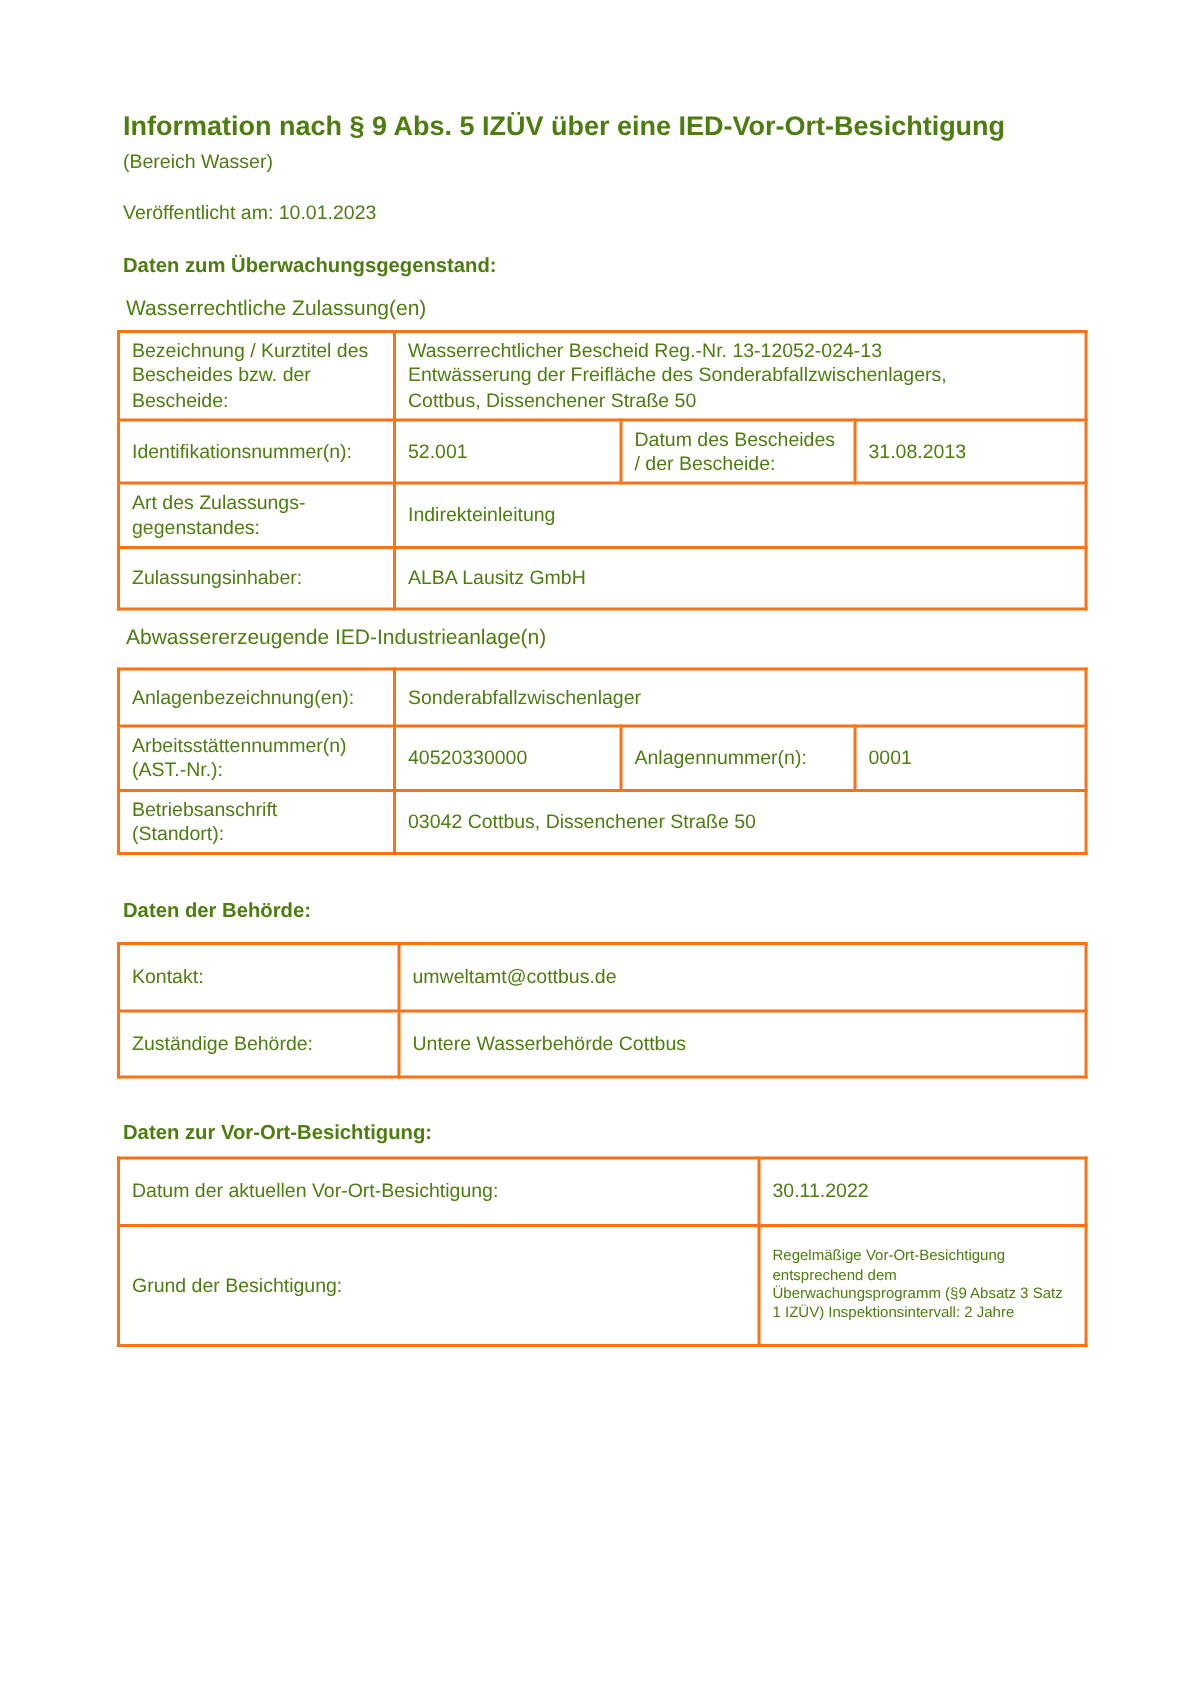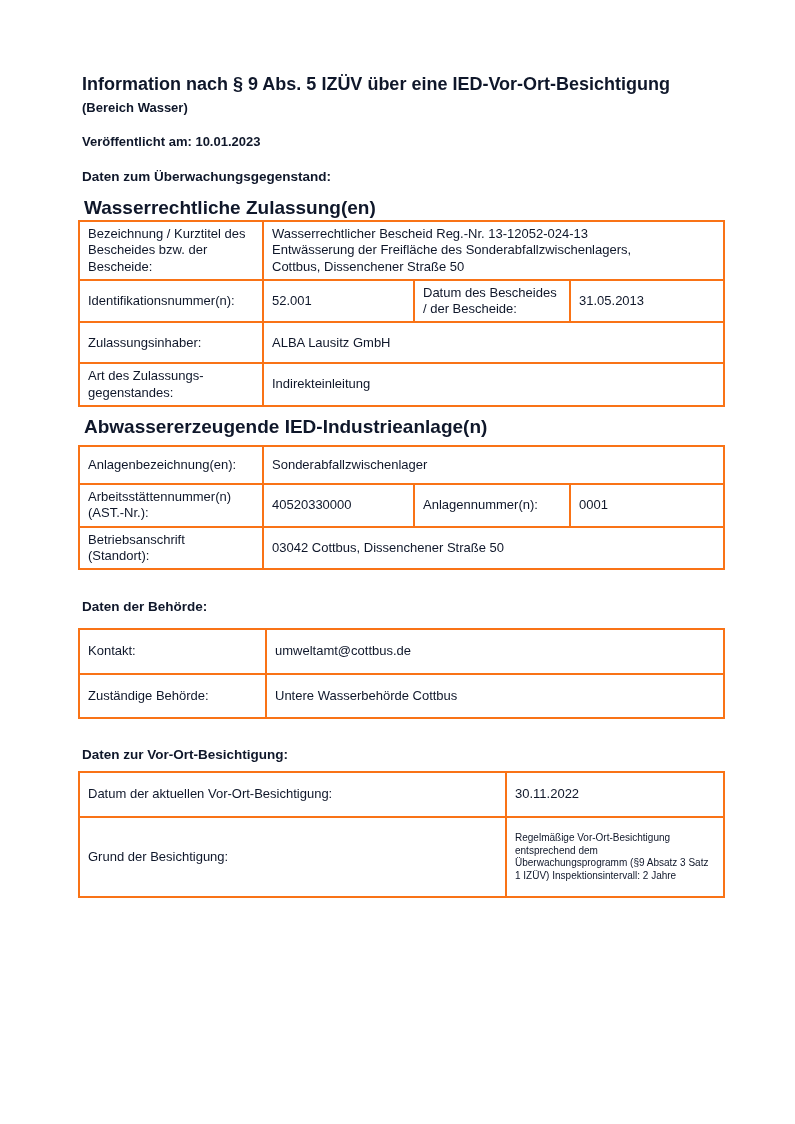--- a/index.html
+++ b/index.html
@@ -6,24 +6,24 @@
     margin: 0;
     padding: 0;
     background: #ffffff;
   }
   .page {
     position: relative;
     width: 734px;
     height: 1124px;
     background: #ffffff;
     font-family: "Liberation Sans", "DejaVu Sans", sans-serif;
-    color: #0f172a;
+    color: #4d7c0f;
     overflow: hidden;
   }
-  .abs { position: absolute; font-weight: bold; }
+  .abs { position: absolute; }
   .doc-title {
     left: 82px; top: 74px;
     font-size: 18px;
     font-weight: bold;
     letter-spacing: 0px;
     white-space: nowrap;
   }
   .doc-subtitle {
     left: 82px; top: 100px;
     font-size: 13px;
@@ -32,21 +32,21 @@
     left: 82px; top: 134px;
     font-size: 13px;
   }
   .section-heading {
     font-size: 13.5px;
     font-weight: bold;
     left: 82px;
     white-space: nowrap;
   }
   .sub-label {
-    font-size: 19px;
+    font-size: 14px;
     left: 84px;
     white-space: nowrap;
   }
   table.doc-table {
     position: absolute;
     left: 78px;
     border-collapse: collapse;
     table-layout: fixed;
     width: 645px;
     font-size: 13px;
@@ -95,30 +95,30 @@
 Bescheide:</td>
       <td colspan="3">Wasserrechtlicher Bescheid Reg.-Nr. 13-12052-024-13
 Entwässerung der Freifläche des Sonderabfallzwischenlagers,
 Cottbus, Dissenchener Straße 50</td>
     </tr>
     <tr style="height:36px">
       <td>Identifikationsnummer(n):</td>
       <td>52.001</td>
       <td>Datum des Bescheides
 / der Bescheide:</td>
-      <td>31.05.2013</td>
-    </tr>
-    <tr style="height:41px">
-      <td>Zulassungsinhaber:</td>
-      <td colspan="3">ALBA Lausitz GmbH</td>
+      <td>31.08.2013</td>
     </tr>
     <tr style="height:38px">
       <td>Art des Zulassungs-
 gegenstandes:</td>
       <td colspan="3">Indirekteinleitung</td>
+    </tr>
+    <tr style="height:41px">
+      <td>Zulassungsinhaber:</td>
+      <td colspan="3">ALBA Lausitz GmbH</td>
     </tr>
   </tbody>
     </table>
 
   <div class="abs sub-label" style="top:416px">Abwassererzeugende IED-Industrieanlage(n)</div>
 
   <table class="doc-table" style="top:445px">
     <colgroup>
       <col style="width:184px">
         <col style="width:151px">

